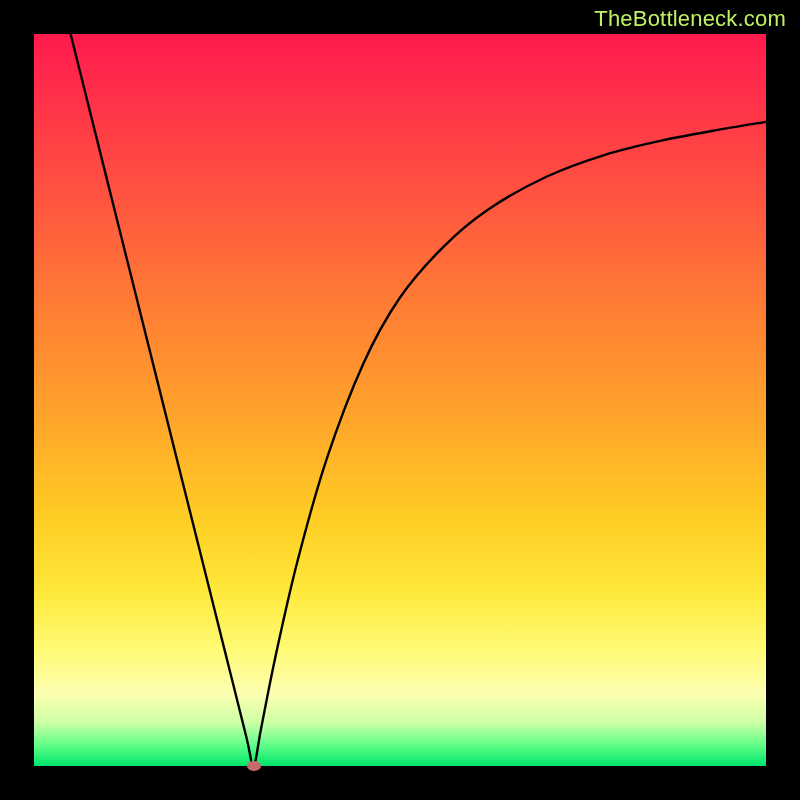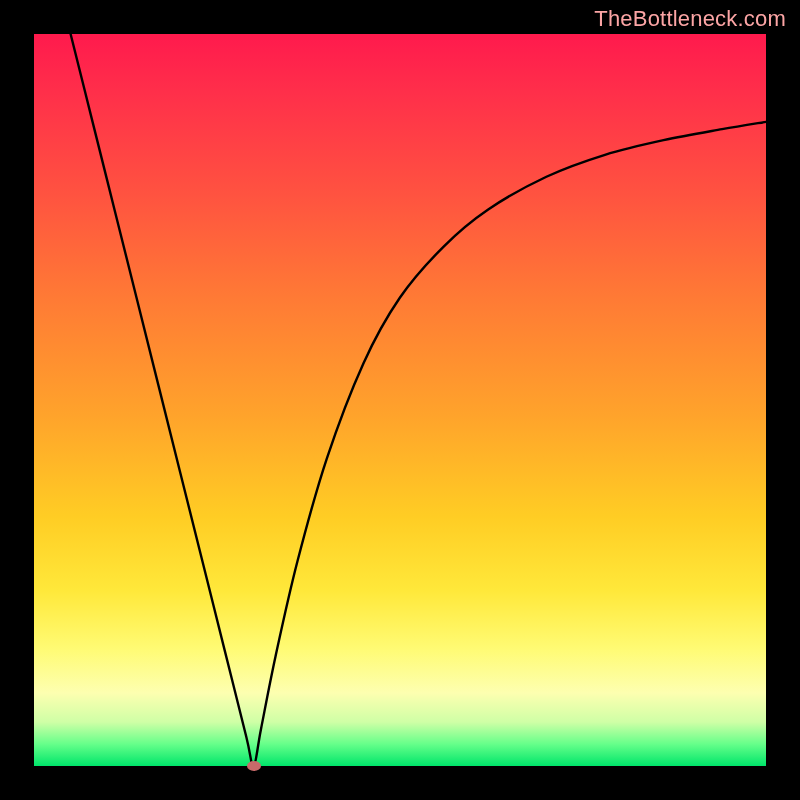--- a/index.html
+++ b/index.html
@@ -36,21 +36,21 @@
       #fdffb0 90%,
       #cfffa6 94%,
       #66ff8a 97%,
       #00e56a 100%
     );
   }
   .watermark {
     position: absolute;
     top: 6px;
     right: 14px;
-    color: #fca5a5;
+    color: #bef264;
     font-size: 22px;
     letter-spacing: 0.2px;
     font-weight: 500;
     user-select: none;
   }
   svg.curve {
     position: absolute;
     left: 0;
     top: 0;
     width: 732px;

